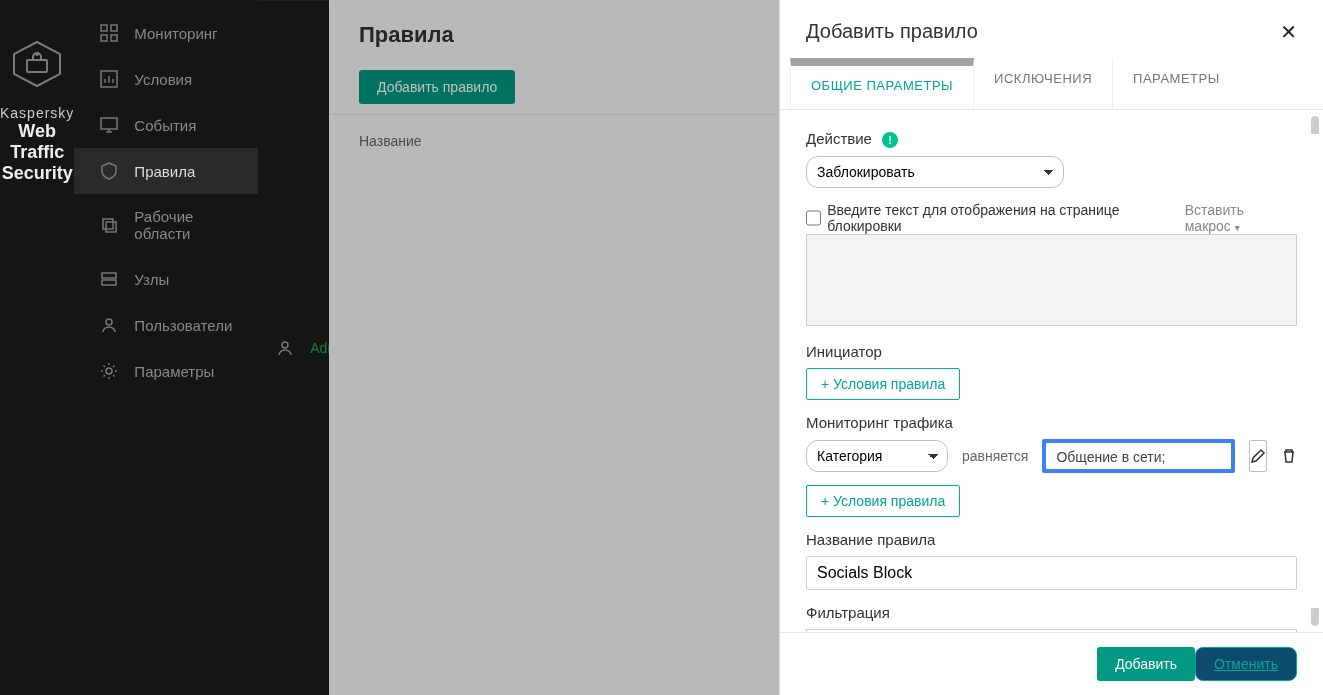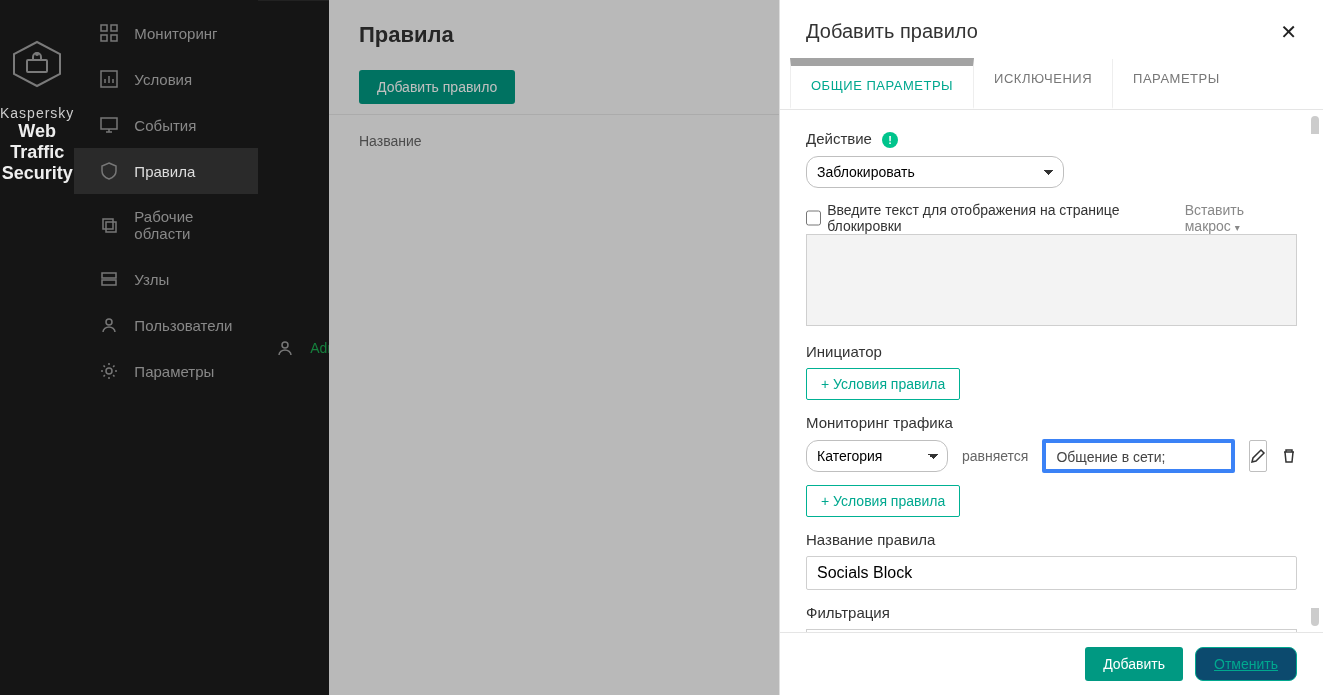--- a/index.html
+++ b/index.html
@@ -120,21 +120,21 @@
 .cat-box {
   border: 4px solid #3b82f6; padding: 6px 10px; height: 34px; width: 380px; border-radius: 2px; color: #444;
 }
 .icon-btn { width: 32px; height: 32px; display: inline-flex; align-items: center; justify-content: center; border: 1px solid #bfbfbf; border-radius: 2px; cursor: pointer; background: #fff; }
 .icon-btn.no-border { border: none; }
 input.text-in {
   width: 100%; border: 1px solid #cfcfcf; padding: 7px 10px; font-size: 16px; border-radius: 2px;
 }
 textarea.comment { width: 100%; height: 44px; border: 1px solid #cfcfcf; padding: 6px 8px; font-family: inherit; resize: none; }
 
-.modal-foot { border-top: 1px solid #e5e5e5; padding: 14px 26px; display: flex; justify-content: flex-end; gap: 12px; }
+.modal-foot { border-top: 1px solid #e5e5e5; padding: 14px 26px; display: flex; justify-content: flex-end; }
 .btn-outline { border: 1px solid #00a88f; background: #0c4a6e; color: #00a88f; padding: 8px 18px; font-size: 14px; border-radius: 8px; cursor: pointer; text-decoration: underline; }
 
 .icon svg { width: 18px; height: 18px; }
 .icon-stroke { stroke: #777; fill: none; stroke-width: 1.5; }
 </style>
 </head>
 <body>
 
 <div class="app">
 

